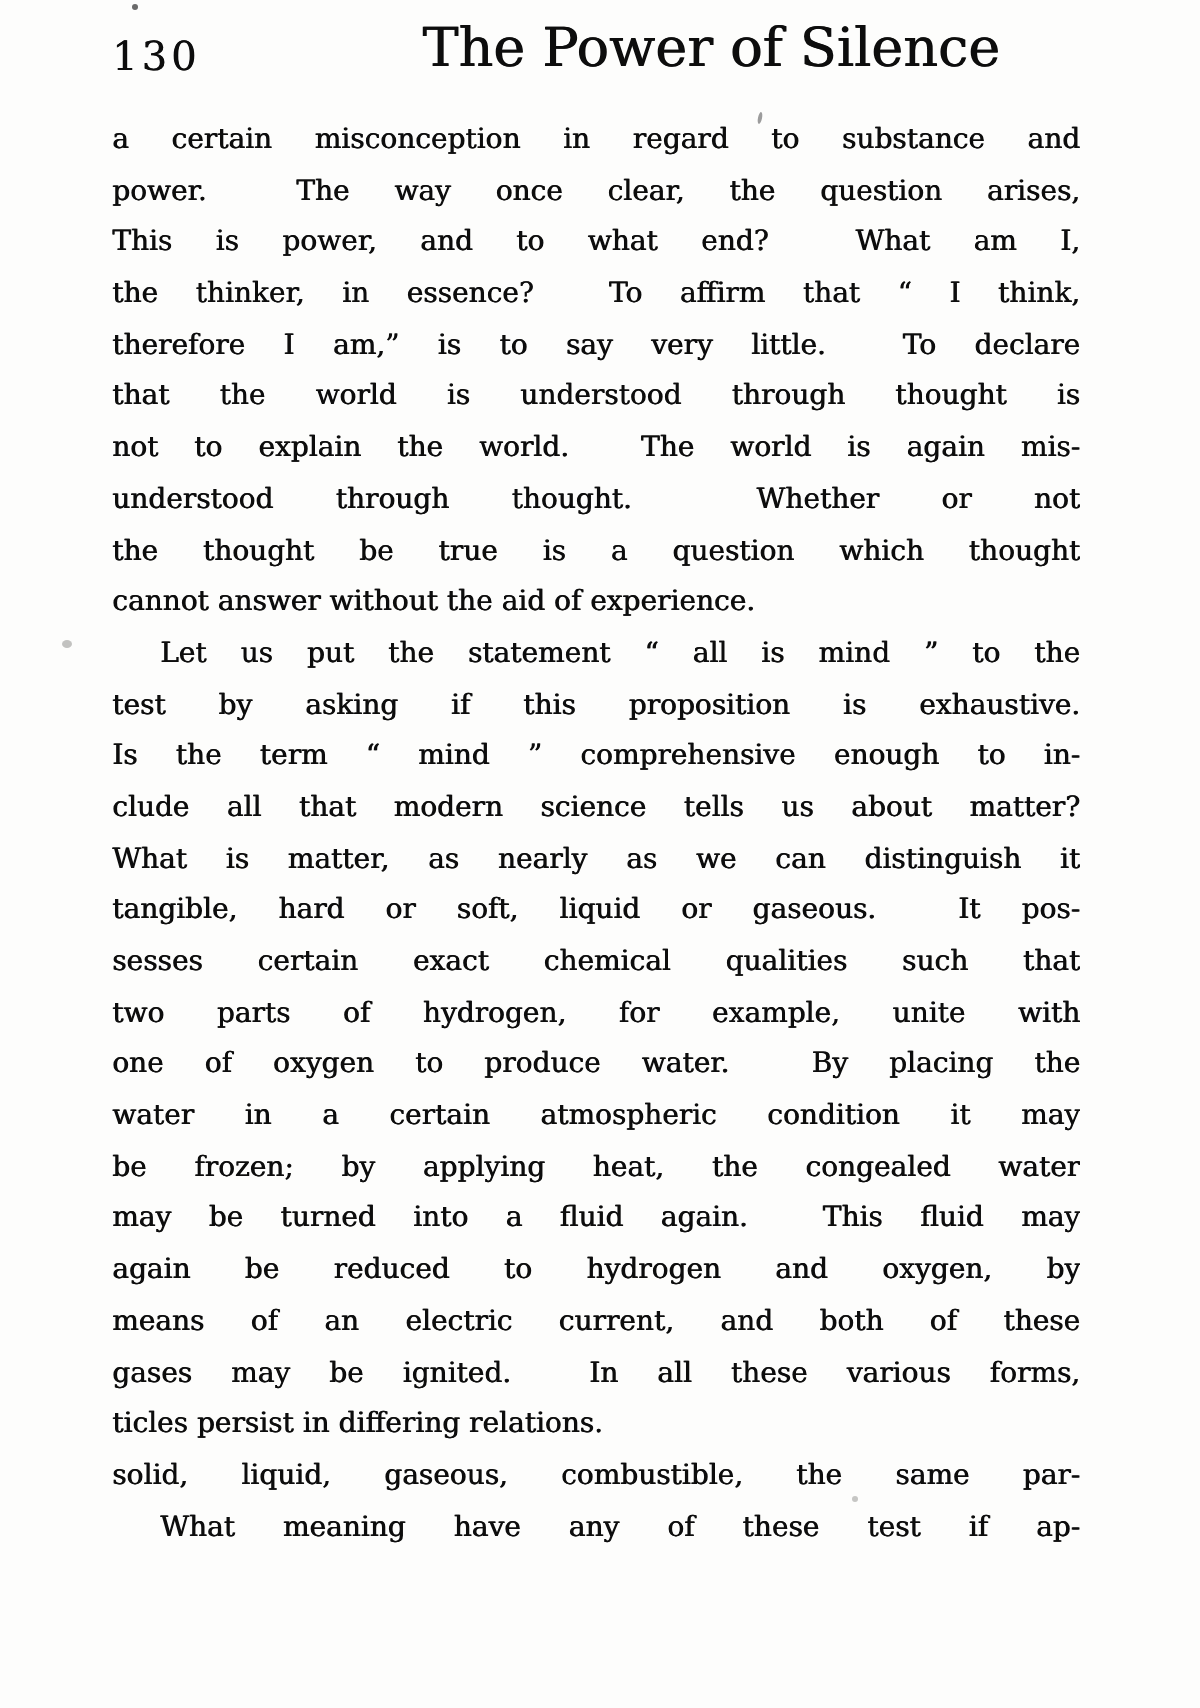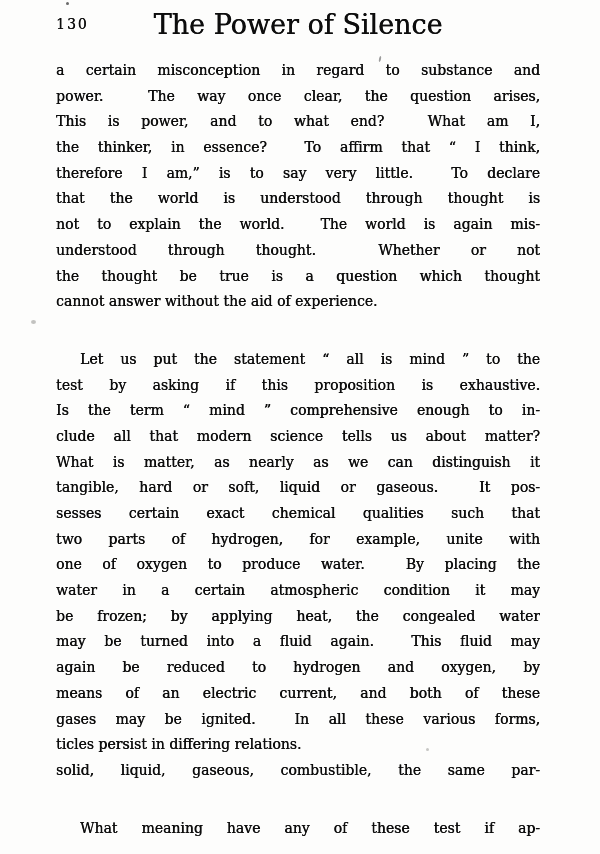--- a/index.html
+++ b/index.html
@@ -20,31 +20,31 @@
     position: absolute;
     top: 8px;
     left: 56px;
     right: 60px;
     height: 36px;
   }
   .page-number {
     position: absolute;
     left: 0;
     top: 8px;
-    font-size: 14px;
+    font-size: 20px;
     letter-spacing: 2px;
     text-shadow: 0.3px 0 0 currentColor;
   }
   .running-title {
     margin: 0;
     position: absolute;
     left: 40px;
     right: 40px;
     top: 0;
-    text-align: center;
+    text-align: right;
     font-size: 27px;
     font-weight: normal;
     line-height: 34px;
     text-shadow: 0.4px 0 0 currentColor;
   }
   .page-body {
     position: absolute;
     top: 58px;
     left: 56px;
     width: 484px;
@@ -65,21 +65,20 @@
     display: inline-block;
     width: 100%;
     height: 0;
   }
   .line.flush {
     text-align: center;
     text-align-last: left;
   }
   .line.indent {
     text-indent: 24px;
-    margin-top: 32px;
   }
   .speck {
     position: absolute;
     border-radius: 50%;
   }
   .speck-1 { left: 66px;  top: 2px;   width: 3px; height: 3px; background: #6a6a6a; }
   .speck-2 { left: 379px; top: 56px;  width: 2px; height: 6px; background: #9c9c9c; transform: rotate(12deg); }
   .speck-3 { left: 31px;  top: 320px; width: 5px; height: 4px; background: #c2c2c0; }
   .speck-4 { left: 426px; top: 748px; width: 3px; height: 3px; background: #c6c6c4; }
 </style>

